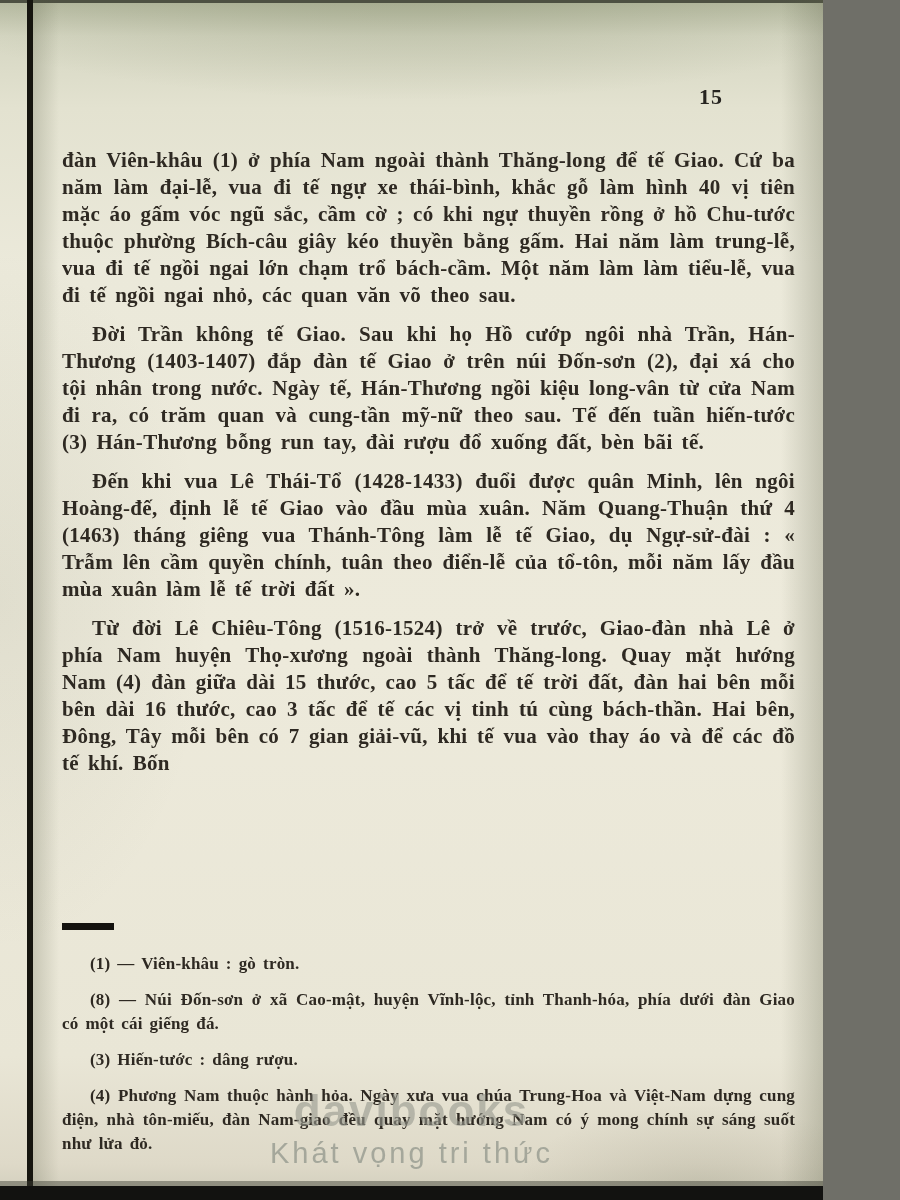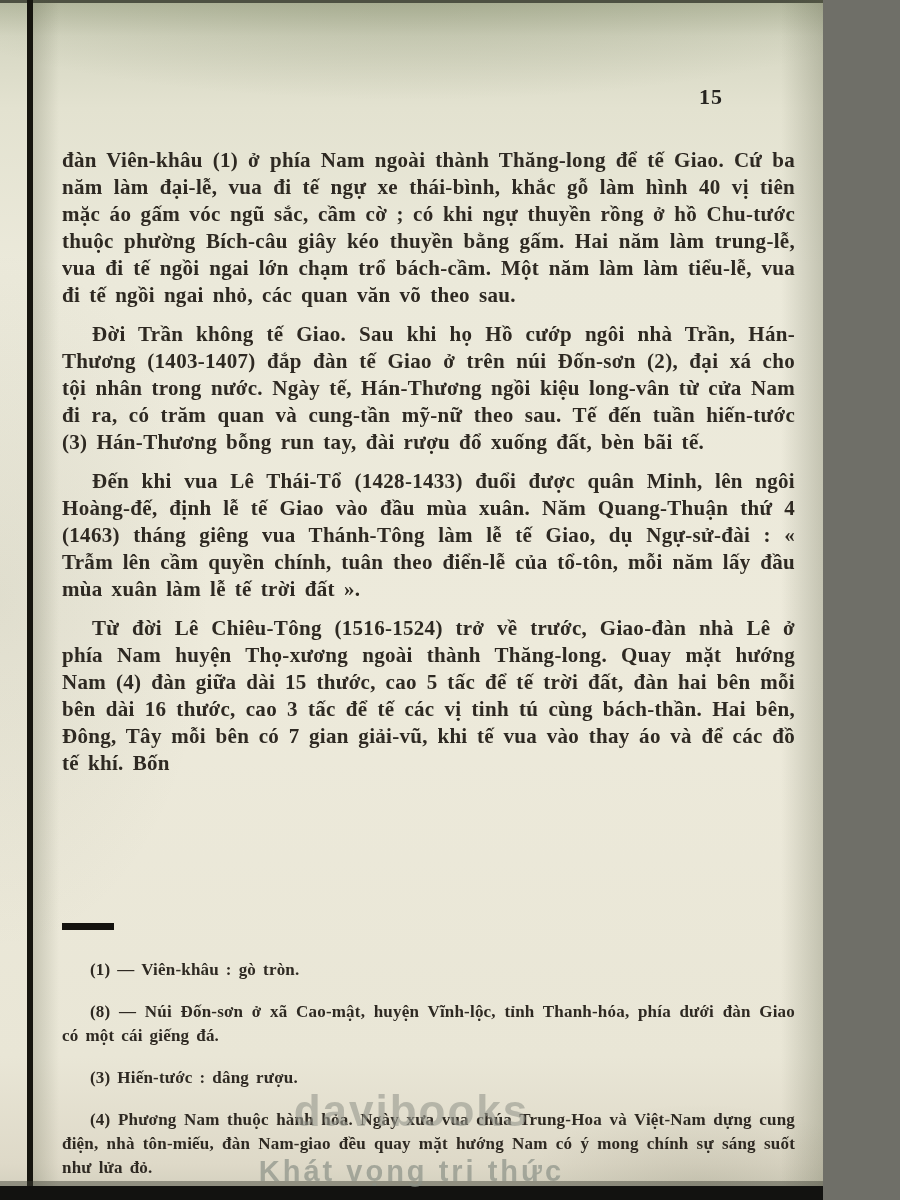--- a/index.html
+++ b/index.html
@@ -48,38 +48,38 @@
     width: 52px; height: 7px; background: #14120e;
   }
 
   .footnotes {
     position: absolute; left: 62px; top: 940px; width: 733px;
     font-size: 17px; line-height: 24px; font-weight: 700;
     color: #2e2922;
     text-align: justify;
     letter-spacing: 0.2px; word-spacing: 2.5px;
   }
-  .footnotes p { margin: 18px 0 5px 0; text-indent: 28px; }
+  .footnotes p { margin: 12px 0 5px 0; text-indent: 28px; }
 
   .watermark {
     position: absolute; left: 0; top: 1086px; width: 100%;
     text-align: center;
     font-family: "Liberation Sans", "DejaVu Sans", sans-serif;
     pointer-events: none;
   }
   .wm-brand {
     font-size: 44px; font-weight: 700;
     color: rgba(150,152,142,0.60);
     letter-spacing: 2px;
   }
   .wm-tagline {
-    font-size: 29px; font-weight: 700;
+    font-size: 29px; font-weight: 400;
     color: rgba(140,146,136,0.70);
     letter-spacing: 3px;
-    margin-top: 19px;
+    margin-top: 1px;
   }
 </style>
 </head>
 <body>
 
 <div class="scan">
 
   <div class="edge-top"></div>
   <div class="edge-left-shade"></div>
   <div class="edge-left"></div>

